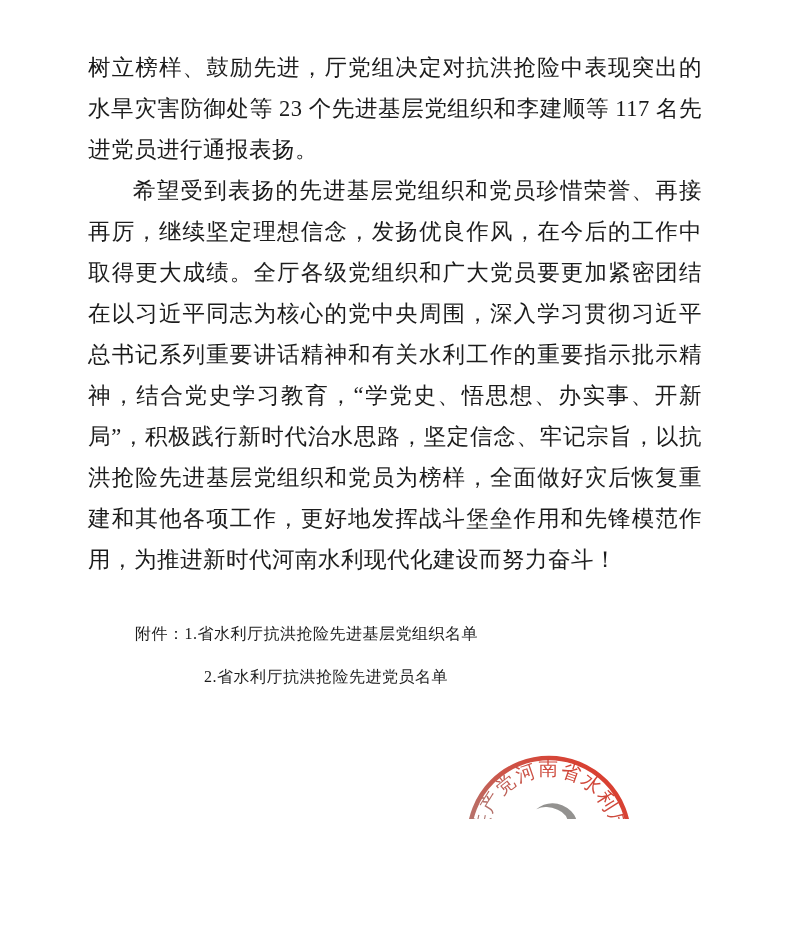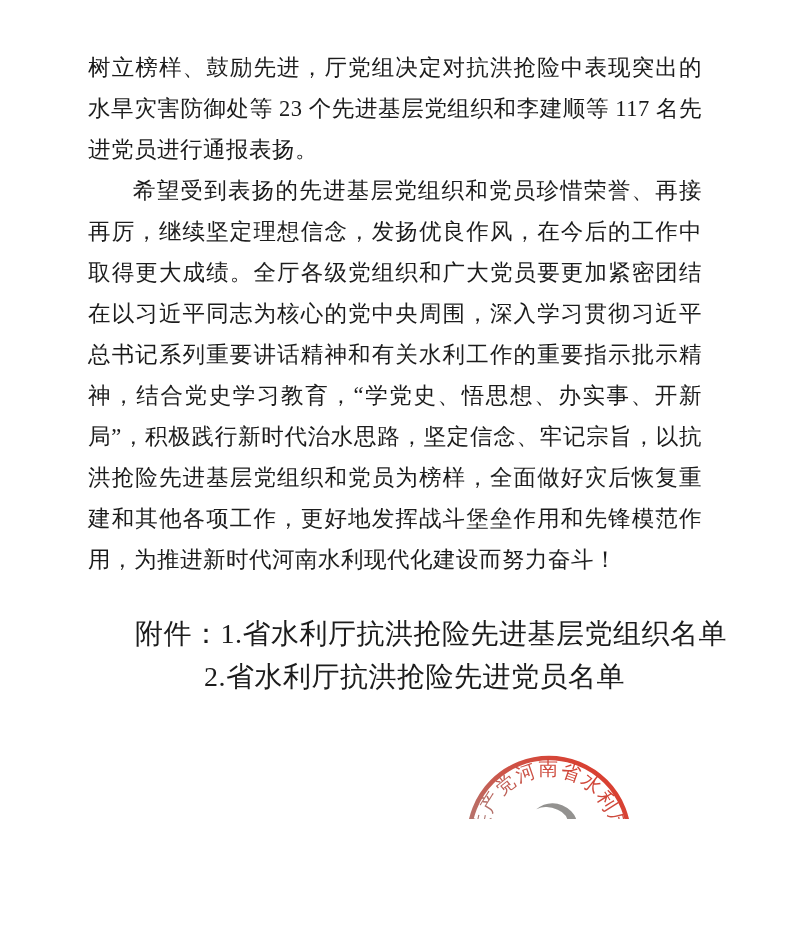--- a/index.html
+++ b/index.html
@@ -22,21 +22,21 @@
     text-align: justify;
     text-justify: inter-ideograph;
     letter-spacing: 0.5px;
   }
   .body-text p { margin: 0; padding: 0; }
   .body-text p.indent { text-indent: 2em; }
   .attachments {
     position: absolute;
     left: 135px;
     top: 612px;
-    font-size: 28px;
+    font-size: 16px;
     line-height: 43px;
     letter-spacing: 0.5px;
   }
   .attachments .att-line { white-space: nowrap; }
   .attachments .att-line2 { padding-left: 69px; }
   .date-line {
     position: absolute;
     left: 430px;
     top: 817px;
     font-size: 22.5px;

